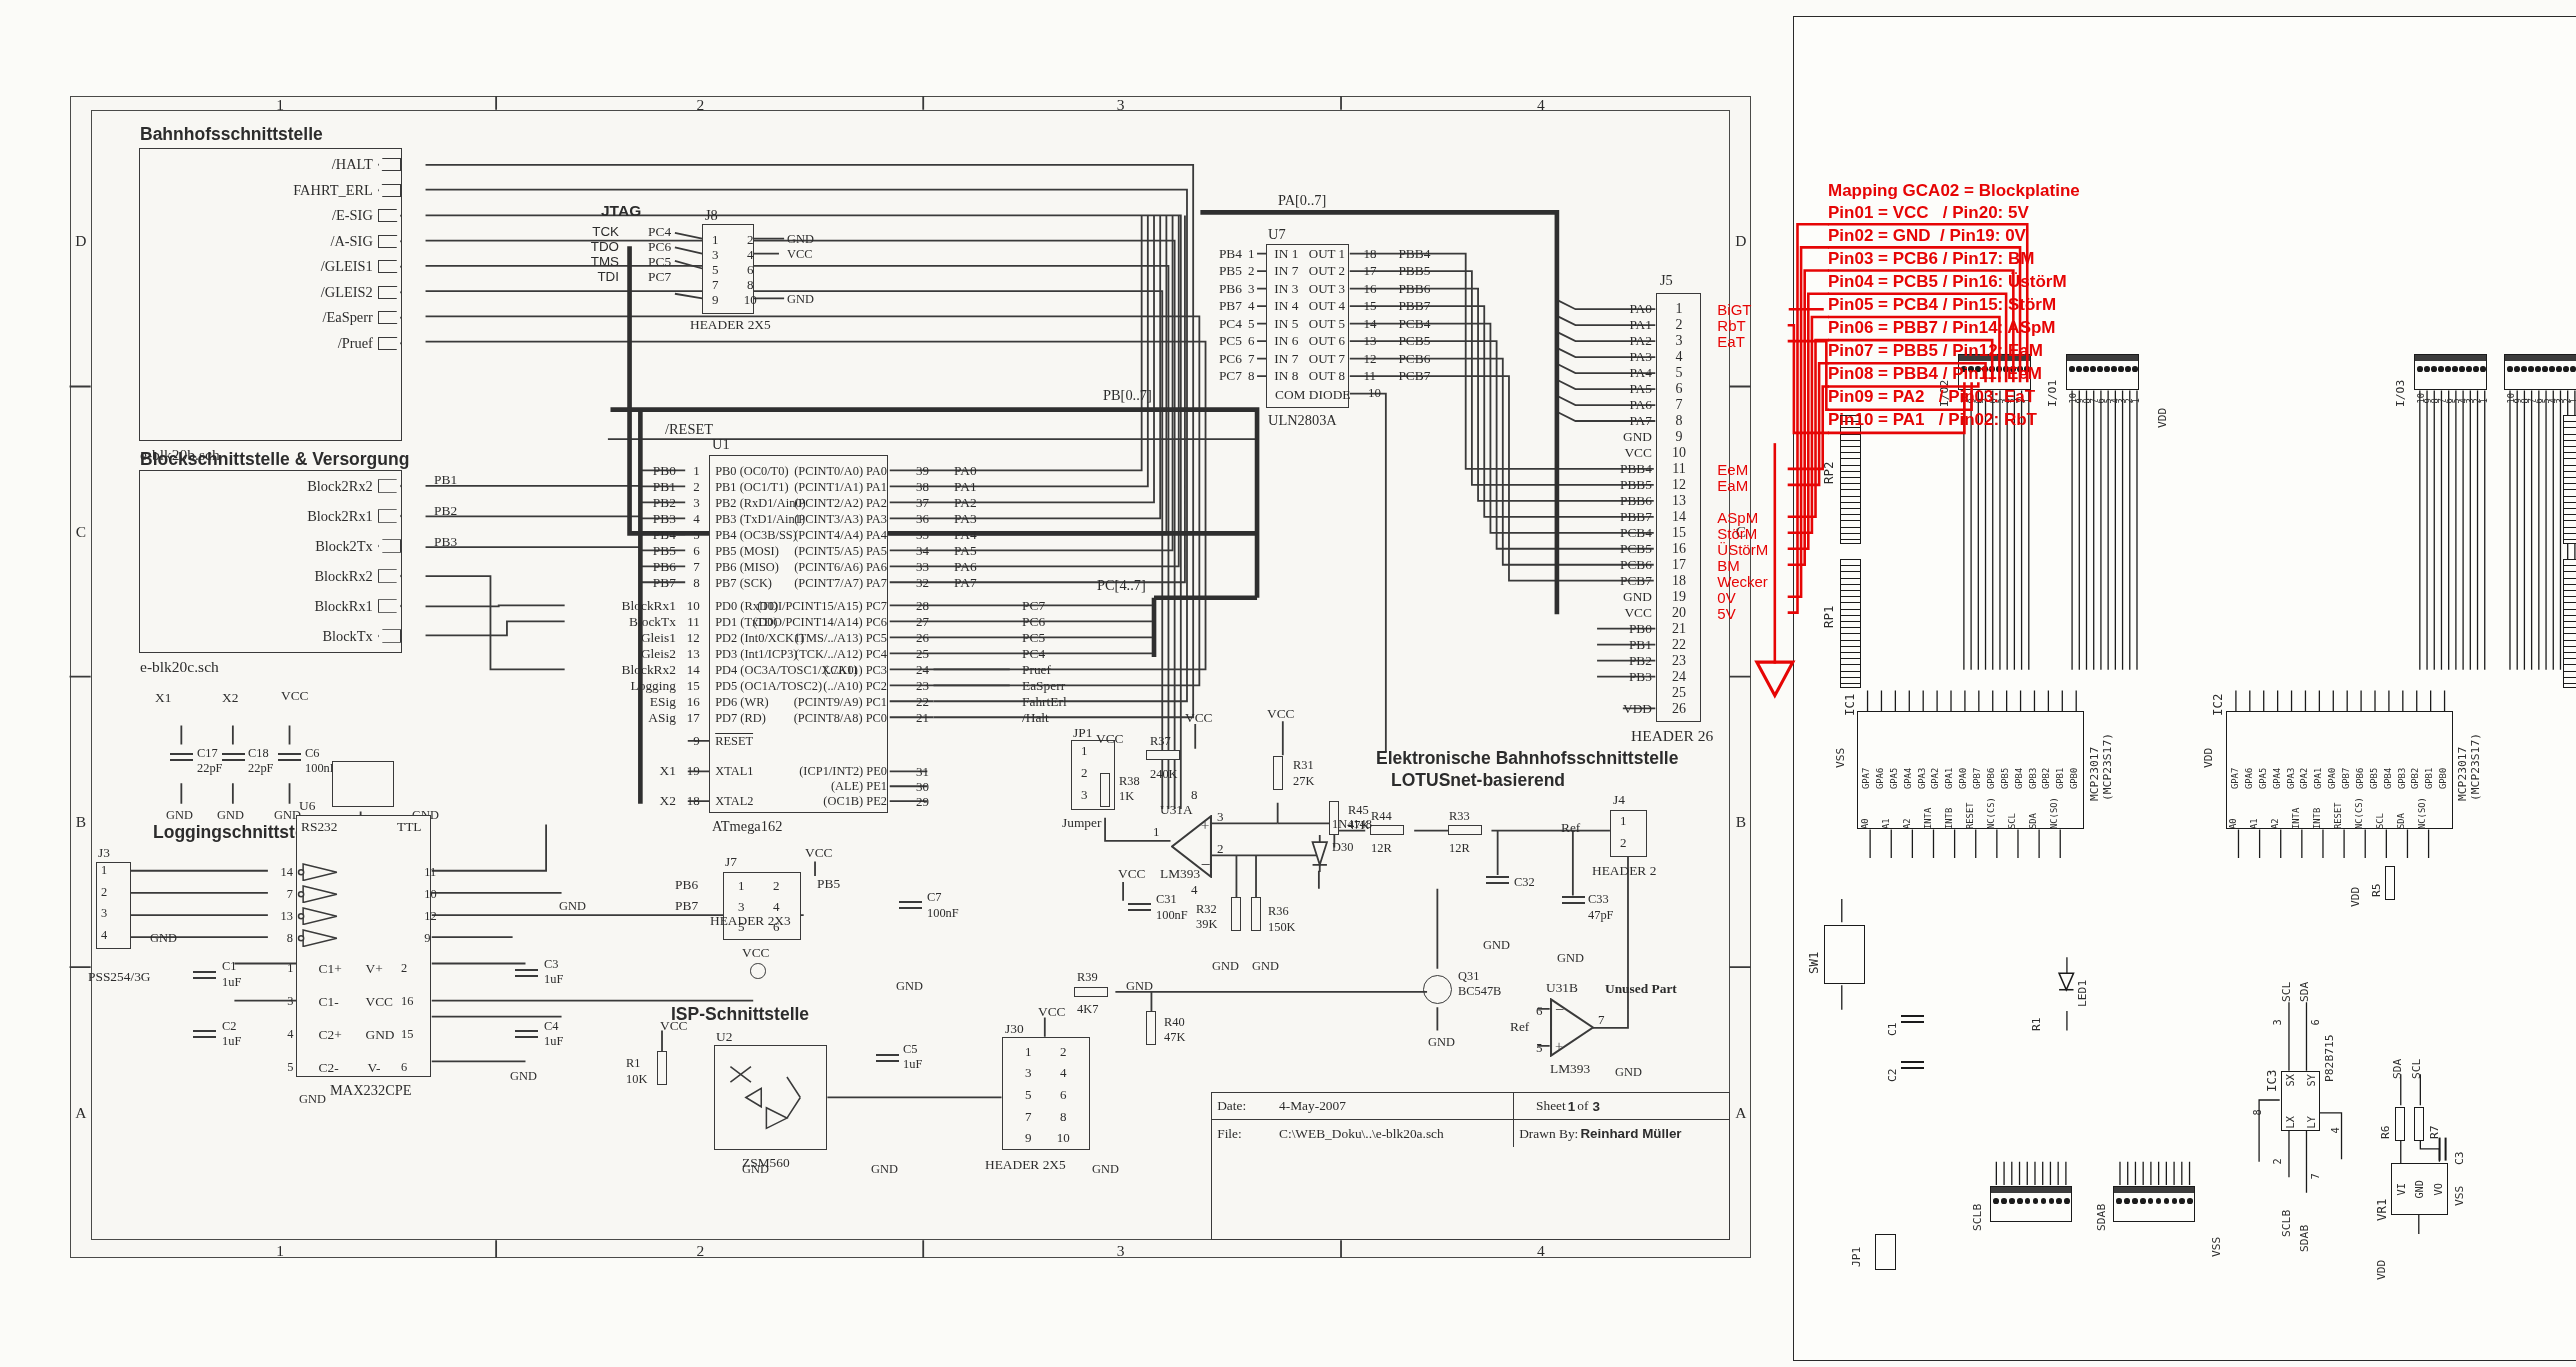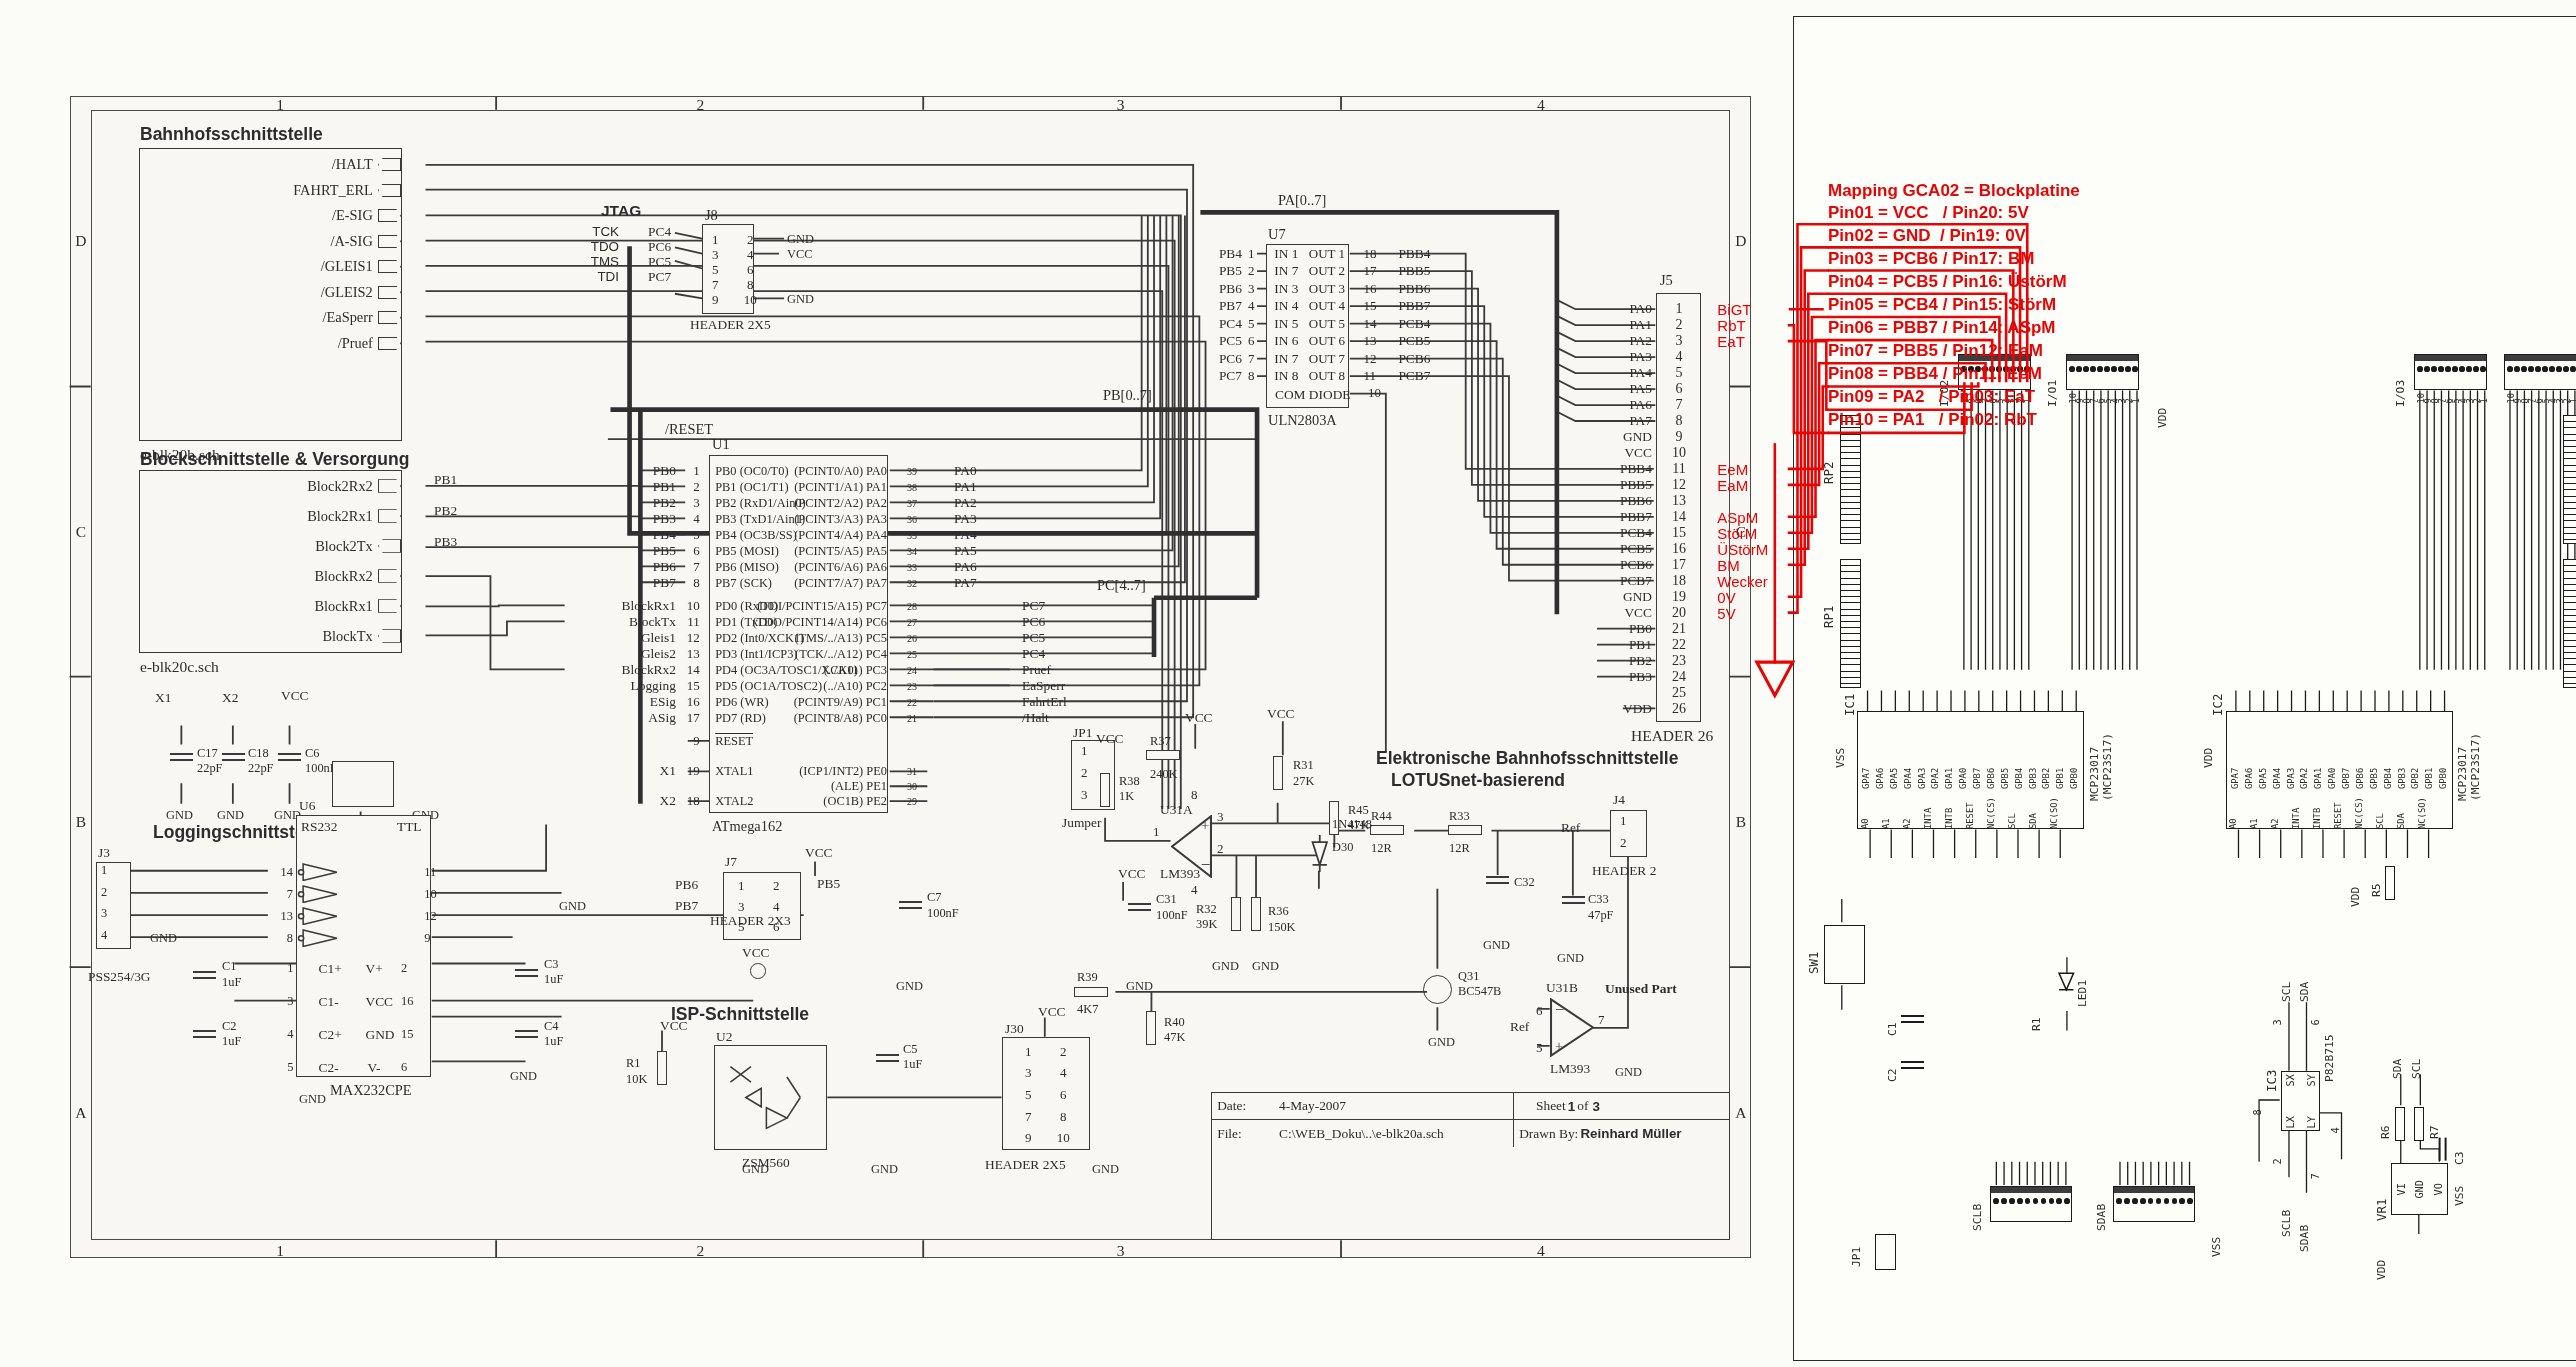--- a/index.html
+++ b/index.html
@@ -28,21 +28,21 @@
   .port{width:23px;height:13.4px;background:#f8f7f3;border:1px solid #3a3a3a}
   .port.in{clip-path:polygon(0 50%,20% 0,100% 0,100% 100%,20% 100%)}
   .port.out{clip-path:polygon(0 0,80% 0,100% 50%,80% 100%,0 100%)}
   
   .icrow{display:flex;align-items:center;height:16px;font-size:12.4px}
   .icrow .sig{width:116px;text-align:right;padding-right:4.1px;font-size:13.4px}
   .icrow .num{width:27px;text-align:right;padding-right:7.2px;font-size:13px}
   .icrow .fn{padding-left:8.2px;white-space:nowrap}
   .icrowR{display:flex;align-items:center;height:16px;font-size:12.4px}
   .icrowR .fn{width:170px;text-align:right;white-space:nowrap}
-  .icrowR .num{width:42px;text-align:center;padding-left:8.2px;font-size:10px}
+  .icrowR .num{width:42px;text-align:right;padding-left:8.2px;font-size:13px}
   .icrowR .sig{padding-left:25px;font-size:13.4px}
   .u7row{display:flex;align-items:center;height:17.5px}
   .u7row .sig{width:36px;text-align:right;font-size:13.4px}
   .u7row .num{width:25px;text-align:right;padding-right:12.4px;font-size:13px}
   .u7row .fn{padding-left:7.2px;font-size:13.4px}
   .u7rowR{display:flex;align-items:center;height:17.5px}
   .u7rowR .fn{width:77px;text-align:right;font-size:13px}
   .u7rowR .num{width:41px;text-align:left;padding-left:18.5px;font-size:13px}
   .u7rowR .sig{padding-left:12.4px;font-size:13.4px}
   .j5row{display:flex;align-items:center;height:16px}

